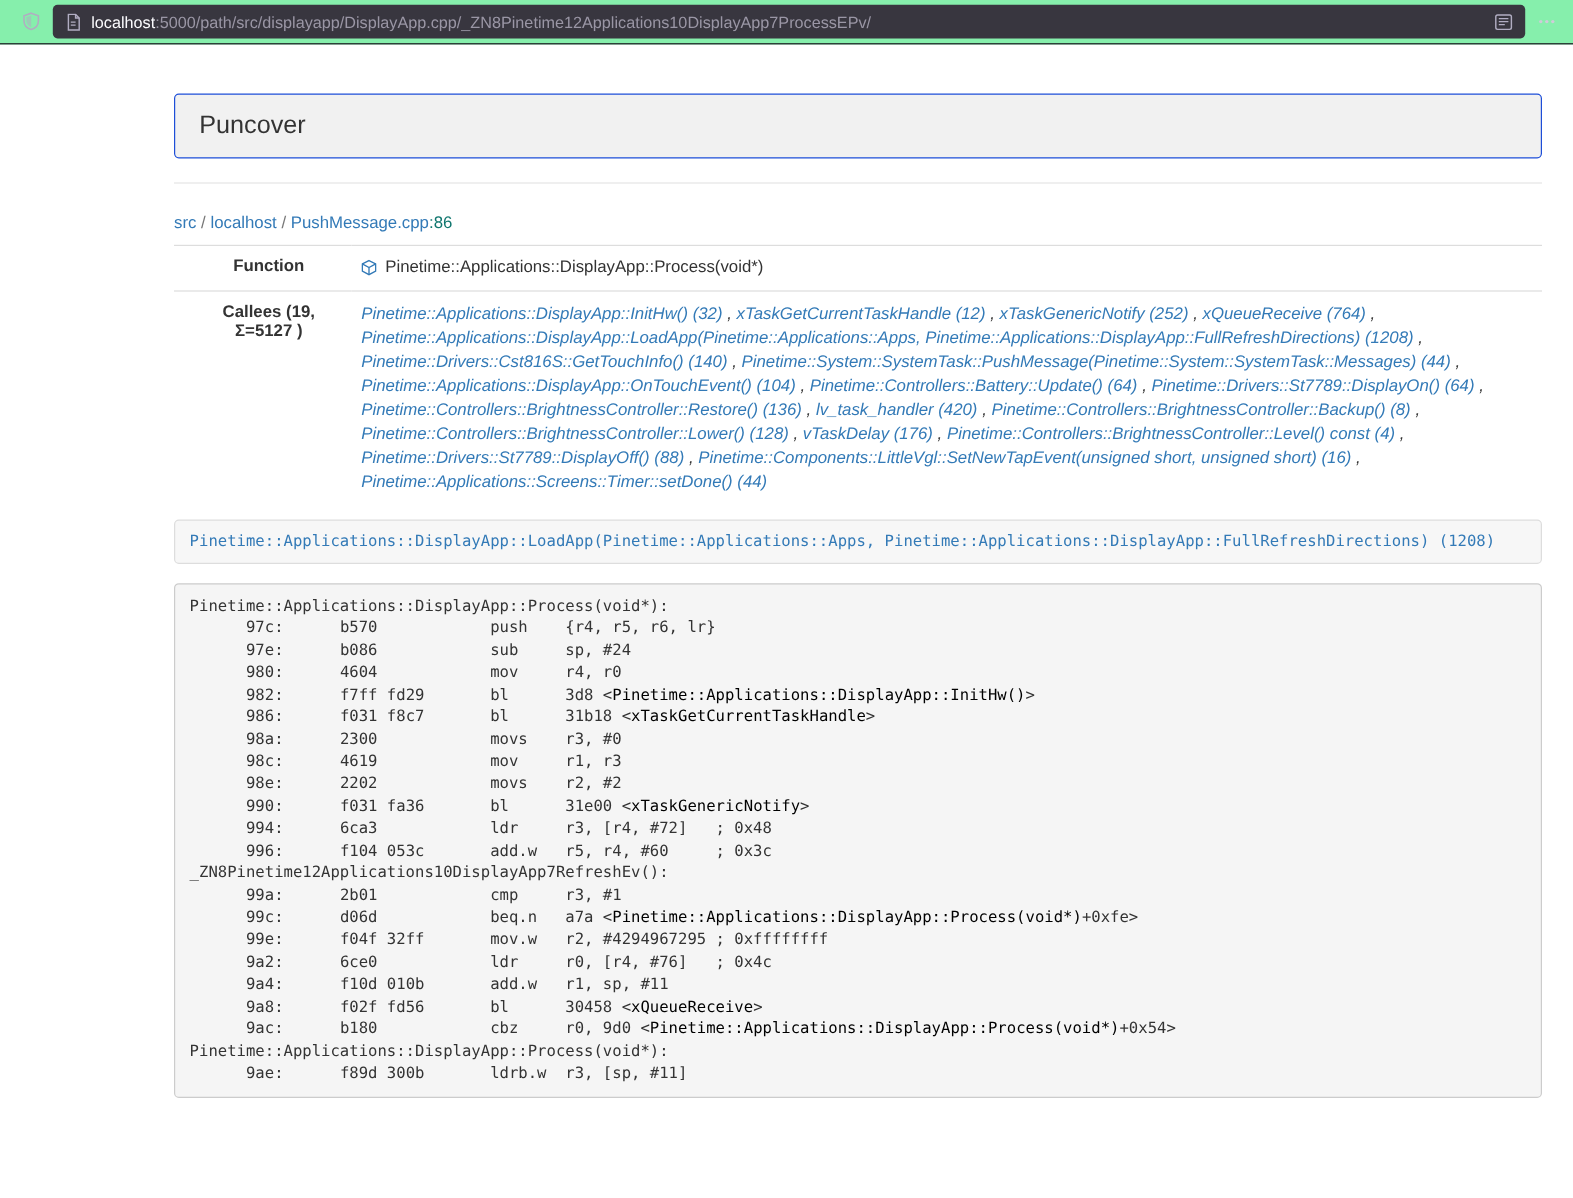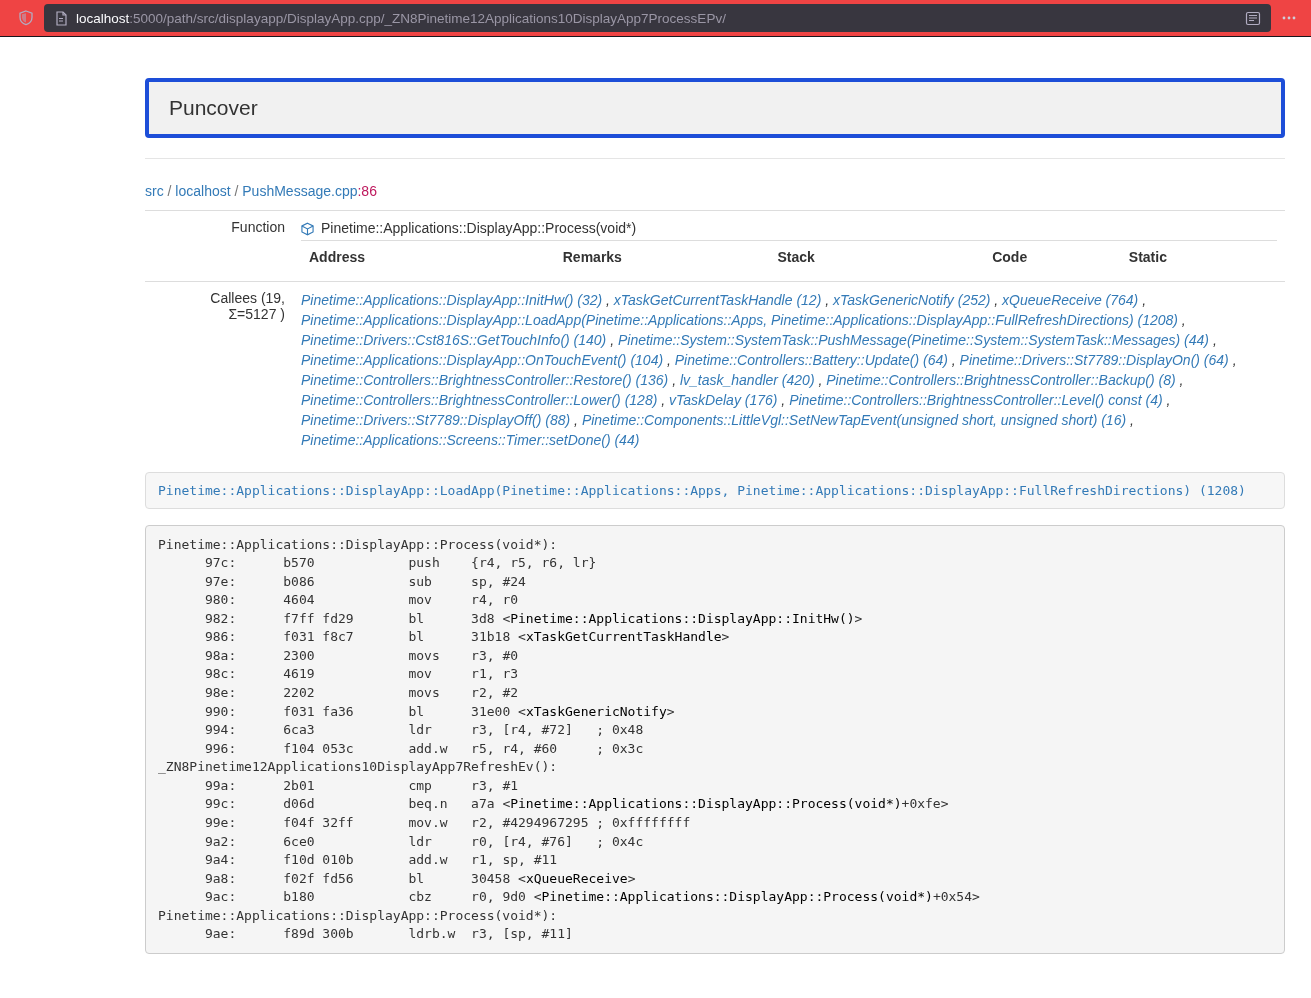--- a/index.html
+++ b/index.html
@@ -1,47 +1,47 @@
 <!DOCTYPE html>
 <html><head>
 <meta charset="utf-8">
 <style>
   * { margin:0; padding:0; box-sizing:border-box; }
   html,body { width:1311px; height:998px; overflow:hidden; background:#fff;
               font-family:"Liberation Sans", sans-serif; font-size:14px; color:#333; }
 
   
-  .chrome { height:37px; background:#ef4444; border-bottom:1px solid #17161d;
+  .chrome { height:37px; background:#86efac; border-bottom:1px solid #17161d;
             display:flex; align-items:center; padding:12px 12px; }
   .chrome svg { flex:0 0 auto; }
   .shield-wrap { margin:0 10px 0 6px; display:flex; }
   .urlbar { flex:1; height:28px; background:#38363f; border-radius:4px;
             display:flex; align-items:center; padding:0 10px; margin-right:10px; overflow:hidden; }
   .url { font-size:13.5px; white-space:nowrap; margin-left:8px; flex:1; overflow:hidden; }
   .url-host { color:#fbfbfe; }
   .url-path { color:#9a96a5; }
   .kebab-wrap { display:flex; margin-right:2px; }
 
   
   .container { width:1140px; margin-left:145px; padding-top:41px; }
 
-  .well { background:#f1f1f1; border:4px solid #1d4ed8; border-radius:4px;
+  .well { background:#f1f1f1; border:1px solid #1d4ed8; border-radius:4px;
           padding:14px 20px; margin-bottom:20px; }
   .brand { font-size:21px; color:#333; }
 
   hr.rule { border:0; border-top:1px solid #e5e5e5; margin:7px 0 22px 0; }
 
   .crumbs { margin-bottom:9px; line-height:20px; }
   .crumbs a { color:#337ab7; text-decoration:none;margin-top:20px; }
   .bc-sep { color:#777; }
-  .bc-suffix { color:#be185d; }
+  .bc-suffix { color:#0f766e; }
 
   table.ftable { width:100%; border-collapse:collapse; margin-bottom:14px; }
   table.ftable > tbody > tr > th.rowhead {
-      width:148px; text-align:right; vertical-align:top; font-weight:normal;
+      width:148px; text-align:center; vertical-align:top; font-weight:bold;
       padding:8px 8px 8px 18px; border-top:1px solid #ddd; }
   table.ftable > tbody > tr > td {
       padding:8px; border-top:1px solid #ddd; vertical-align:top; }
 
   .symline { display:flex; align-items:center; line-height:19px; }
   .symline svg { margin-right:7px; }
 
   table.inner { width:100%; border-collapse:collapse; margin-top:2px; }
   table.inner th, table.inner td {
       text-align:left; padding:8px; border-top:1px solid #ddd; font-weight:normal; }
@@ -118,27 +118,20 @@
         <td>
           <div class="symline">
             <svg width="13" height="14" viewBox="0 0 14 15">
               <path d="M7 1.2 L13 4.2 V10.6 L7 13.8 L1 10.6 V4.2 Z" fill="none" stroke="#337ab7" stroke-width="1.2"></path>
               <path d="M1 4.2 L7 7.4 L13 4.2 M7 7.4 V13.8" fill="none" stroke="#337ab7" stroke-width="1.2"></path>
             </svg>
             <span>Pinetime::Applications::DisplayApp::Process(void*)</span>
           </div>
           <table class="inner">
             <tbody>
-              <tr>
-                <th class="c1">Address</th>
-                <th class="c2">Remarks</th>
-                <th class="c3">Stack</th>
-                <th class="c4">Code</th>
-                <th class="c5">Static</th>
-              </tr>
             </tbody>
           </table>
         </td>
       </tr>
       <tr>
         <th class="rowhead">Callees (19, Σ=5127 )</th>
         <td class="callees"><a href="#">Pinetime::Applications::DisplayApp::InitHw() (32)</a><span class="sep"> , </span><a href="#">xTaskGetCurrentTaskHandle (12)</a><span class="sep"> , </span><a href="#">xTaskGenericNotify (252)</a><span class="sep"> , </span><a href="#">xQueueReceive (764)</a><span class="sep"> , </span><a href="#">Pinetime::Applications::DisplayApp::LoadApp(Pinetime::Applications::Apps, Pinetime::Applications::DisplayApp::FullRefreshDirections) (1208)</a><span class="sep"> , </span><a href="#">Pinetime::Drivers::Cst816S::GetTouchInfo() (140)</a><span class="sep"> , </span><a href="#">Pinetime::System::SystemTask::PushMessage(Pinetime::System::SystemTask::Messages) (44)</a><span class="sep"> , </span><a href="#">Pinetime::Applications::DisplayApp::OnTouchEvent() (104)</a><span class="sep"> , </span><a href="#">Pinetime::Controllers::Battery::Update() (64)</a><span class="sep"> , </span><a href="#">Pinetime::Drivers::St7789::DisplayOn() (64)</a><span class="sep"> , </span><a href="#">Pinetime::Controllers::BrightnessController::Restore() (136)</a><span class="sep"> , </span><a href="#">lv_task_handler (420)</a><span class="sep"> , </span><a href="#">Pinetime::Controllers::BrightnessController::Backup() (8)</a><span class="sep"> , </span><a href="#">Pinetime::Controllers::BrightnessController::Lower() (128)</a><span class="sep"> , </span><a href="#">vTaskDelay (176)</a><span class="sep"> , </span><a href="#">Pinetime::Controllers::BrightnessController::Level() const (4)</a><span class="sep"> , </span><a href="#">Pinetime::Drivers::St7789::DisplayOff() (88)</a><span class="sep"> , </span><a href="#">Pinetime::Components::LittleVgl::SetNewTapEvent(unsigned short, unsigned short) (16)</a><span class="sep"> , </span><a href="#">Pinetime::Applications::Screens::Timer::setDone() (44)</a></td>
       </tr>
     </tbody>
   </table>

